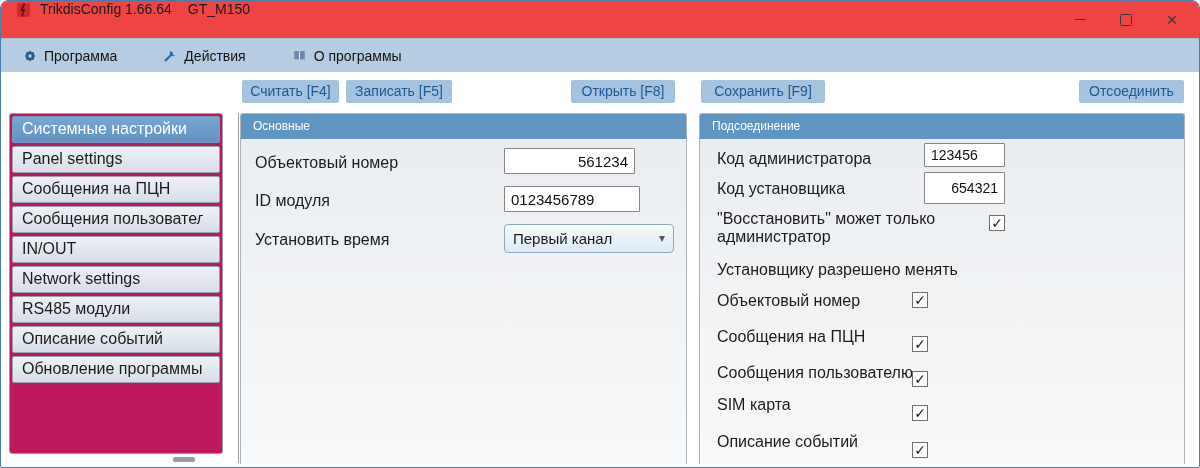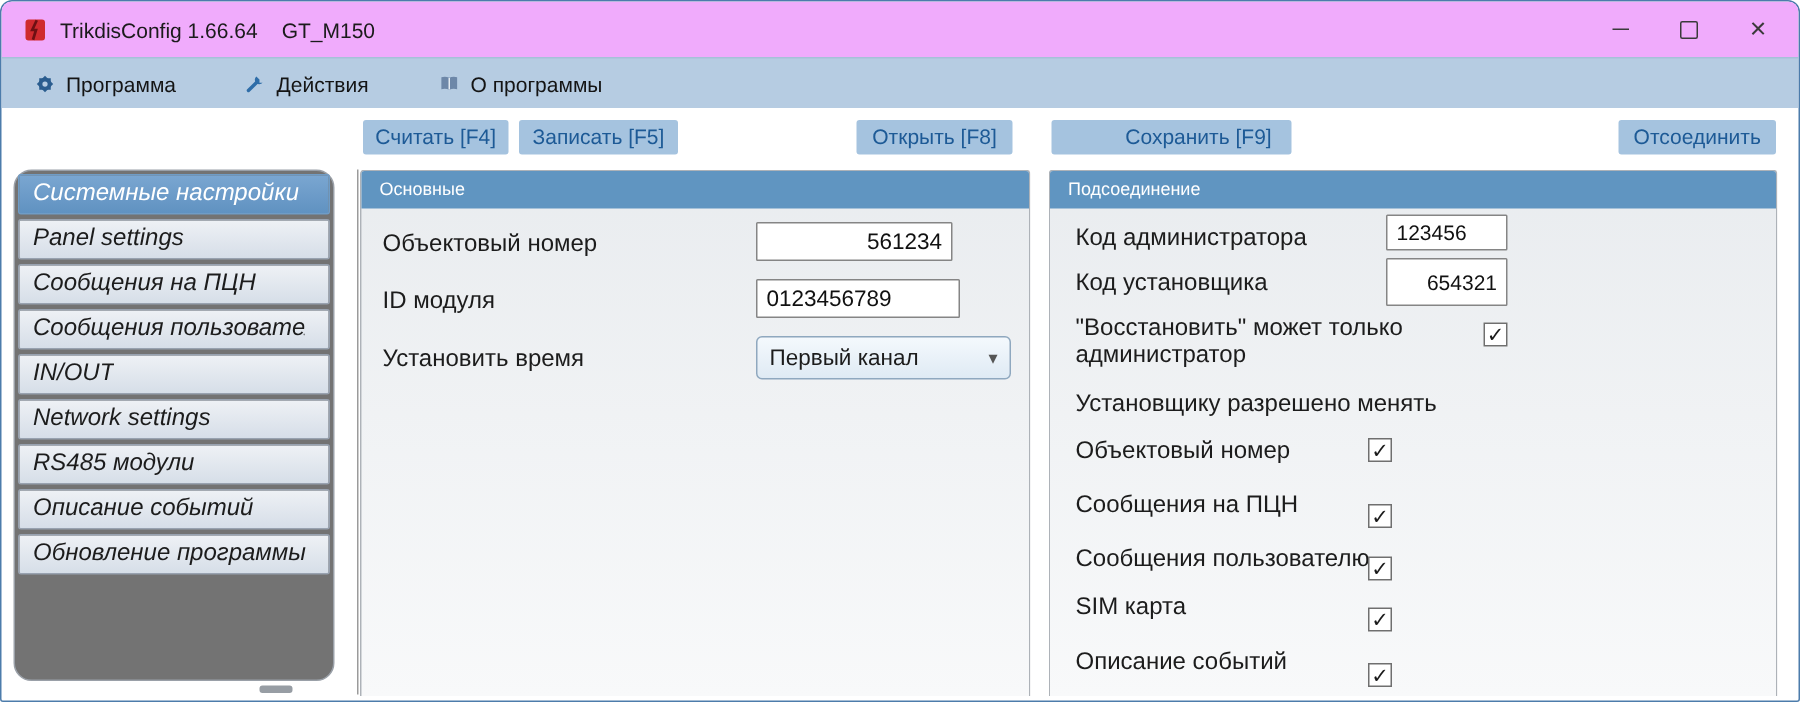--- a/index.html
+++ b/index.html
@@ -2,22 +2,22 @@
 <html><head>
 <meta charset="utf-8">
 <style>
   html,body{margin:0;padding:0;background:#fff;}
   body{width:1200px;height:468px;overflow:hidden;
        font-family:"Liberation Sans","DejaVu Sans",sans-serif;}
   .win{position:absolute;left:0;top:0;width:1200px;height:468px;box-sizing:border-box;
        border:1px solid #4c7cab;border-radius:8px 8px 2px 2px;background:#fff;overflow:hidden;}
 
   
-  .titlebar{position:absolute;left:0;top:0;width:100%;height:37px;background:#f0abfc;
-            display:flex;align-items:center;}
+  .titlebar{position:absolute;left:0;top:0;width:100%;height:37px;background:#ef4444;
+            display:flex;align-items:flex-start;}
   .app-logo{width:15px;height:18px;margin-left:15px;flex:0 0 auto;}
   .title-text{margin-left:9px;font-size:14px;color:#1b1b1b;white-space:nowrap;}
   .title-doc{margin-left:16px;font-size:14px;color:#1b1b1b;}
   .win-controls{position:absolute;right:4px;top:0;height:37px;display:flex;align-items:center;}
   .wc-btn{width:46px;height:34px;display:flex;align-items:center;justify-content:center;color:#3a3a3a;}
   .wc-min-line{width:11px;border-top:1.6px solid #3a3a3a;}
   .wc-max-box{width:10px;height:10px;border:1.4px solid #3a3a3a;border-radius:1.5px;}
   .wc-close-x{font-size:19px;line-height:19px;color:#3a3a3a;}
 
   
@@ -25,21 +25,21 @@
            border-top:1px solid #a6c0d8;display:flex;align-items:center;padding-left:22px;box-sizing:border-box;}
   .menu-item{display:flex;align-items:center;margin-right:46px;font-size:14px;color:#141414;cursor:default;}
   .menu-item svg{margin-right:7px;}
 
   
   .tb-btn{position:absolute;height:23px;background:#a5c3df;border-radius:2px;
           color:#1d5a96;font-size:14px;text-align:center;line-height:23px;cursor:default;}
 
   
   .sidebar{position:absolute;left:8px;top:112px;width:214px;height:341px;box-sizing:border-box;
-           background:#737373;border:1px solid #9aa0a8;border-radius:12px;padding:2px;font-style:italic;}
+           background:#be185d;border:1px solid #9aa0a8;border-radius:3px;padding:2px;}
   .side-item{box-sizing:border-box;height:27px;margin-bottom:3px;border:1px solid #98a2b0;border-radius:2px;
              background:linear-gradient(#eef1f5,#d6dee8);font-size:16px;color:#1c1c1c;
              line-height:24px;padding-left:9px;white-space:nowrap;overflow:hidden;cursor:default;}
   .side-item.sel{background:linear-gradient(#7aa6d1,#6092c1);border-color:#6f9cc6;color:#fff;}
   .side-item .lbl{display:inline-block;white-space:nowrap;overflow:hidden;vertical-align:top;}
   .side-item.clip .lbl{max-width:181px;}
   .grip{position:absolute;left:172px;top:456px;width:22px;height:5px;background:#979da4;border-radius:2px;}
 
   
   .vdivider{position:absolute;left:237px;top:112px;width:1px;height:350px;background:#9b9b9b;}
@@ -109,21 +109,21 @@
         <path d="M8 3.2 C6 2.2 3.8 2.2 2 2.8 L2 12 C3.8 11.4 6 11.4 8 12.4 C10 11.4 12.2 11.4 14 12 L14 2.8 C12.2 2.2 10 2.2 8 3.2 Z" fill="#6d87a8"></path>
         <path d="M8 3.4 L8 12.2" stroke="#e8eef5" stroke-width="1.1"></path>
       </svg>
       <span>О программы</span>
     </div>
   </div>
 
   <div class="tb-btn" style="left:241px;top:79px;width:97px;">Считать [F4]</div>
   <div class="tb-btn" style="left:345px;top:79px;width:106px;">Записать [F5]</div>
   <div class="tb-btn" style="left:570px;top:79px;width:104px;">Открыть [F8]</div>
-  <div class="tb-btn" style="left:700px;top:79px;width:124px;padding-left:36px;">Сохранить [F9]</div>
+  <div class="tb-btn" style="left:700px;top:79px;width:124px;">Сохранить [F9]</div>
   <div class="tb-btn" style="left:1078px;top:79px;width:105px;">Отсоединить</div>
 
   <div class="sidebar">
     <div class="side-item sel"><span class="lbl">Системные настройки</span></div>
     <div class="side-item"><span class="lbl">Panel settings</span></div>
     <div class="side-item"><span class="lbl">Сообщения на ПЦН</span></div>
     <div class="side-item clip"><span class="lbl">Сообщения пользователю</span></div>
     <div class="side-item"><span class="lbl">IN/OUT</span></div>
     <div class="side-item"><span class="lbl">Network settings</span></div>
     <div class="side-item"><span class="lbl">RS485 модули</span></div>

